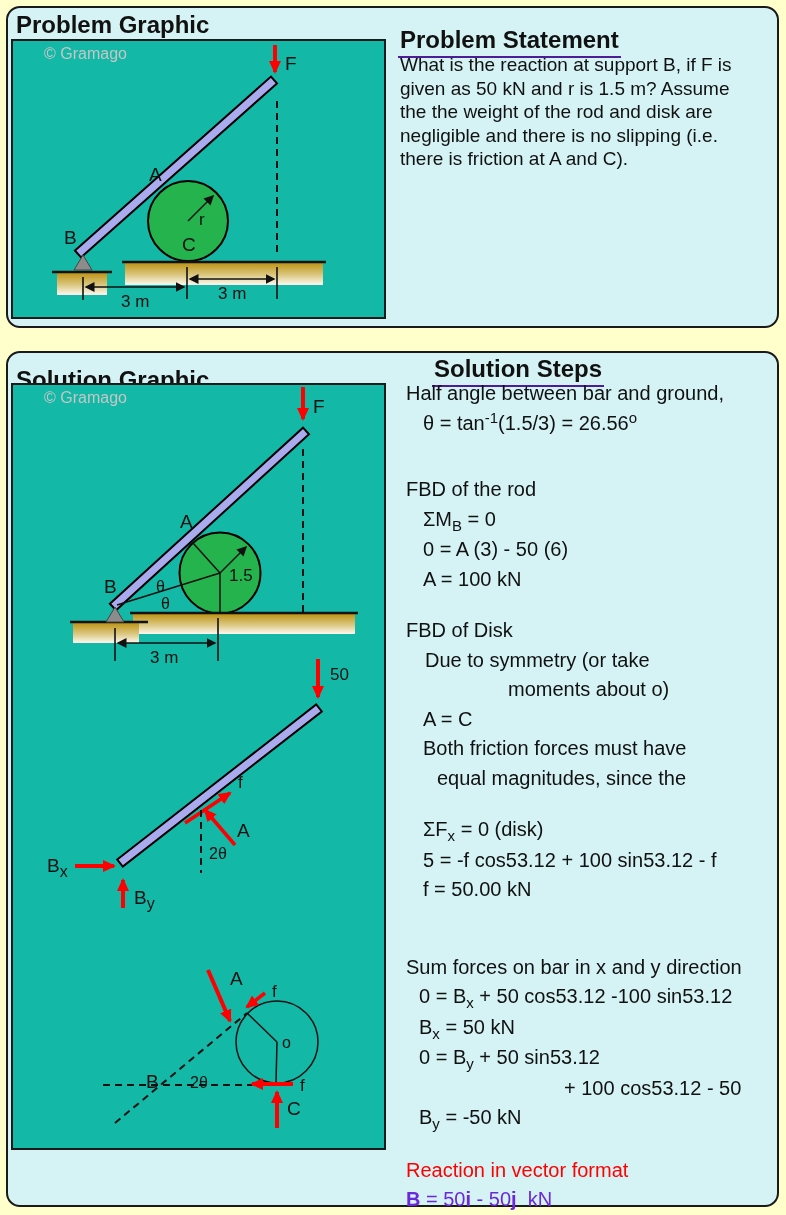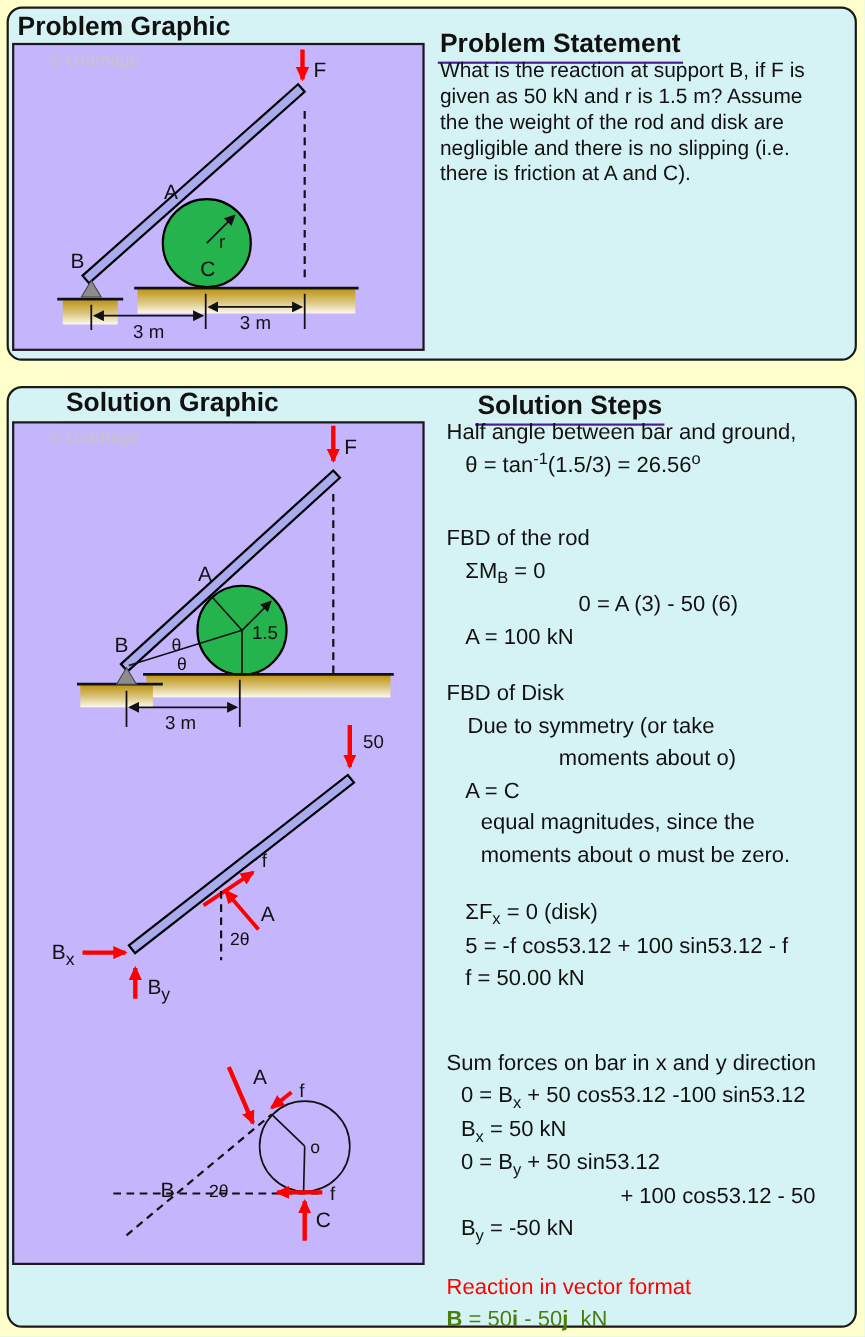--- a/index.html
+++ b/index.html
@@ -9,21 +9,21 @@
   *{margin:0;padding:0;box-sizing:border-box;}
   html,body{width:786px;height:1215px;}
   body{background:var(--page-bg);position:relative;overflow:hidden;
        font-family:"Liberation Sans","DejaVu Sans",sans-serif;color:var(--text);}
   .panel{position:absolute;background:var(--panel-bg);border:2px solid var(--panel-border);border-radius:14px;}
   #panel-problem{left:6px;top:6px;width:773px;height:322px;}
   #panel-solution{left:6px;top:351px;width:773px;height:856px;}
   .panel-title{position:absolute;font-size:24px;font-weight:bold;border-bottom:2px solid #4c1d95;
                padding:0 2px 2px 2px;white-space:nowrap;}
   .title-wide{width:174px;}
-  .gbox{position:absolute;background:#c4b5fd;border:2px solid var(--panel-border);}
+  .gbox{position:absolute;background:#14b8a6;border:2px solid var(--panel-border);}
   #gbox-problem{left:3px;top:31px;width:375px;height:280px;}
   #gbox-solution{left:3px;top:30px;width:375px;height:767px;}
   .gbox svg{display:block;width:100%;height:100%;}
   #statement-text{position:absolute;left:392px;top:45px;width:372px;font-size:19px;line-height:23.5px;}
   #steps-title{left:396px;top:2px;margin-left:28px;}
   #steps-lines{position:absolute;left:396px;top:26px;width:370px;}
   .sblock{margin-bottom:22px;}
   .sline{font-size:20px;line-height:29.5px;white-space:pre;}
   .sup{position:relative;top:-7px;font-size:15px;}
   .sub{position:relative;top:5px;font-size:15px;}
@@ -105,21 +105,21 @@
   <div id="statement-text">
     <div>What is the reaction at support B, if F is</div>
     <div>given as 50 kN and r is 1.5 m? Assume</div>
     <div>the the weight of the rod and disk are</div>
     <div>negligible and there is no slipping (i.e.</div>
     <div>there is friction at A and C).</div>
   </div>
 </div>
 
 <div class="panel" id="panel-solution">
-  <div class="panel-title title-wide" style="left:6px;top:0;margin-left:44px;">Solution Graphic</div>
+  <div class="panel-title title-wide" style="left:6px;top:13px;">Solution Graphic</div>
   <div class="panel-title" id="steps-title">Solution Steps</div>
 
   <div class="gbox" id="gbox-solution">
     <svg viewBox="0 0 371 763">
       <text class="wm" x="31" y="18">© Gramago</text>
 
       <polygon class="rodshape" points="96.9,218.7 290,42.7 296,49.3 103,225.3"></polygon>
       <line class="dash" x1="290" y1="64" x2="290" y2="246"></line>
       <circle class="diskshape" cx="207" cy="188" r="40.5"></circle>
       <line class="thin" x1="207" y1="188" x2="180" y2="158"></line>
@@ -177,42 +177,42 @@
   </div>
 
   <div id="steps-lines">
       <div class="sblock">
         <div class="sline" style="padding-left: 2px;"><span>Half angle between bar and ground,</span></div>
         <div class="sline" style="padding-left: 19px;"><span>θ = tan</span><span class="sup">-1</span><span>(1.5/3) = 26.56</span><span class="sup">o</span></div>
       </div>
       <div class="sblock">
         <div class="sline" style="padding-left: 2px; margin-top: 36px;"><span>FBD of the rod</span></div>
         <div class="sline" style="padding-left: 19px;"><span>ΣM</span><span class="sub">B</span><span> = 0</span></div>
-        <div class="sline" style="padding-left: 19px; text-align: center;"><span>0 = A (3) - 50 (6)</span></div>
+        <div class="sline" style="padding-left: 19px;"><span>0 = A (3) - 50 (6)</span></div>
         <div class="sline" style="padding-left: 19px;"><span>A = 100 kN</span></div>
       </div>
       <div class="sblock">
         <div class="sline" style="padding-left: 2px;"><span>FBD of Disk</span></div>
         <div class="sline" style="padding-left: 21px;"><span>Due to symmetry (or take</span></div>
         <div class="sline" style="padding-left: 104px;"><span>moments about o)</span></div>
         <div class="sline" style="padding-left: 19px;"><span>A = C</span></div>
+        <div class="sline" style="padding-left: 19px;"><span>Both friction forces must have</span></div>
         <div class="sline" style="padding-left: 33px;"><span>equal magnitudes, since the</span></div>
-        <div class="sline" style="padding-left: 33px;"><span>moments about o must be zero.</span></div>
       </div>
       <div class="sblock">
         <div class="sline" style="padding-left: 19px;"><span>ΣF</span><span class="sub">x</span><span> = 0 (disk)</span></div>
         <div class="sline" style="padding-left: 19px;"><span>5 = -f cos53.12 + 100 sin53.12 - f</span></div>
         <div class="sline" style="padding-left: 19px;"><span>f = 50.00 kN</span></div>
       </div>
       <div class="sblock">
         <div class="sline" style="padding-left: 2px; margin-top: 48px;"><span>Sum forces on bar in x and y direction</span></div>
         <div class="sline" style="padding-left: 15px;"><span>0 = B</span><span class="sub">x</span><span> + 50 cos53.12 -100 sin53.12</span></div>
         <div class="sline" style="padding-left: 15px;"><span>B</span><span class="sub">x</span><span> = 50 kN</span></div>
         <div class="sline" style="padding-left: 15px;"><span>0 = B</span><span class="sub">y</span><span> + 50 sin53.12</span></div>
         <div class="sline" style="padding-left: 160px;"><span>+ 100 cos53.12 - 50</span></div>
         <div class="sline" style="padding-left: 15px;"><span>B</span><span class="sub">y</span><span> = -50 kN</span></div>
       </div>
       <div class="sblock">
         <div class="sline" style="padding-left: 2px; color: rgb(255, 0, 0);"><span>Reaction in vector format</span></div>
-        <div class="sline" style="padding-left: 2px; color: #4d7c0f;"><span class="b">B</span><span> = 50</span><span class="b">i</span><span> - 50</span><span class="b">j</span><span>  kN</span></div>
+        <div class="sline" style="padding-left: 2px; color: #6d28d9;"><span class="b">B</span><span> = 50</span><span class="b">i</span><span> - 50</span><span class="b">j</span><span>  kN</span></div>
       </div>
     </div>
 </div>
 
 </body></html>

